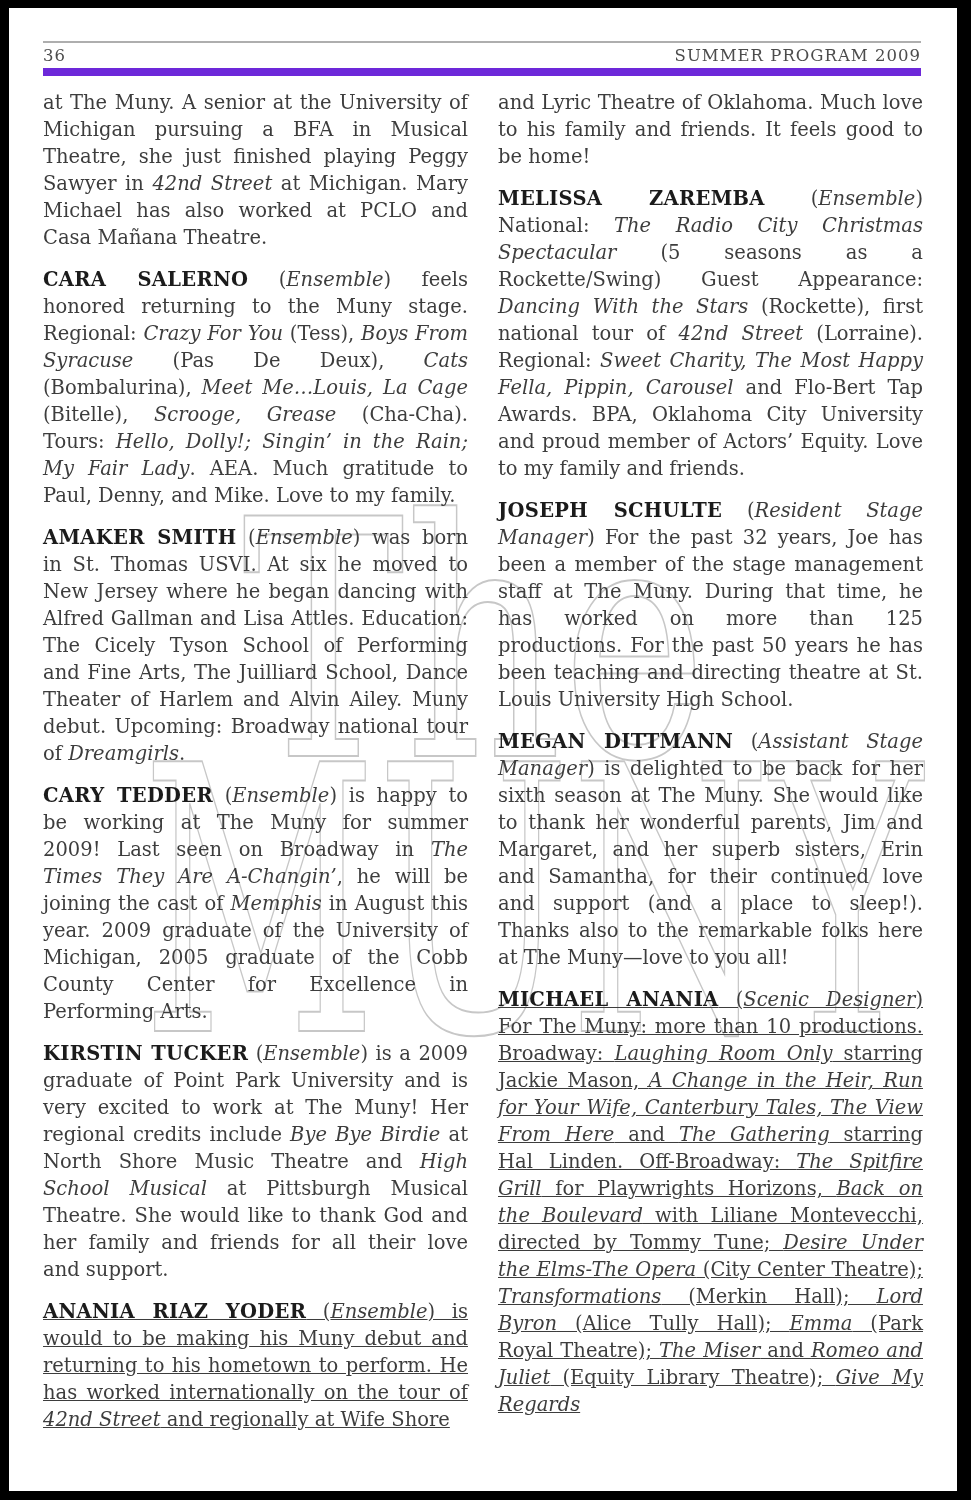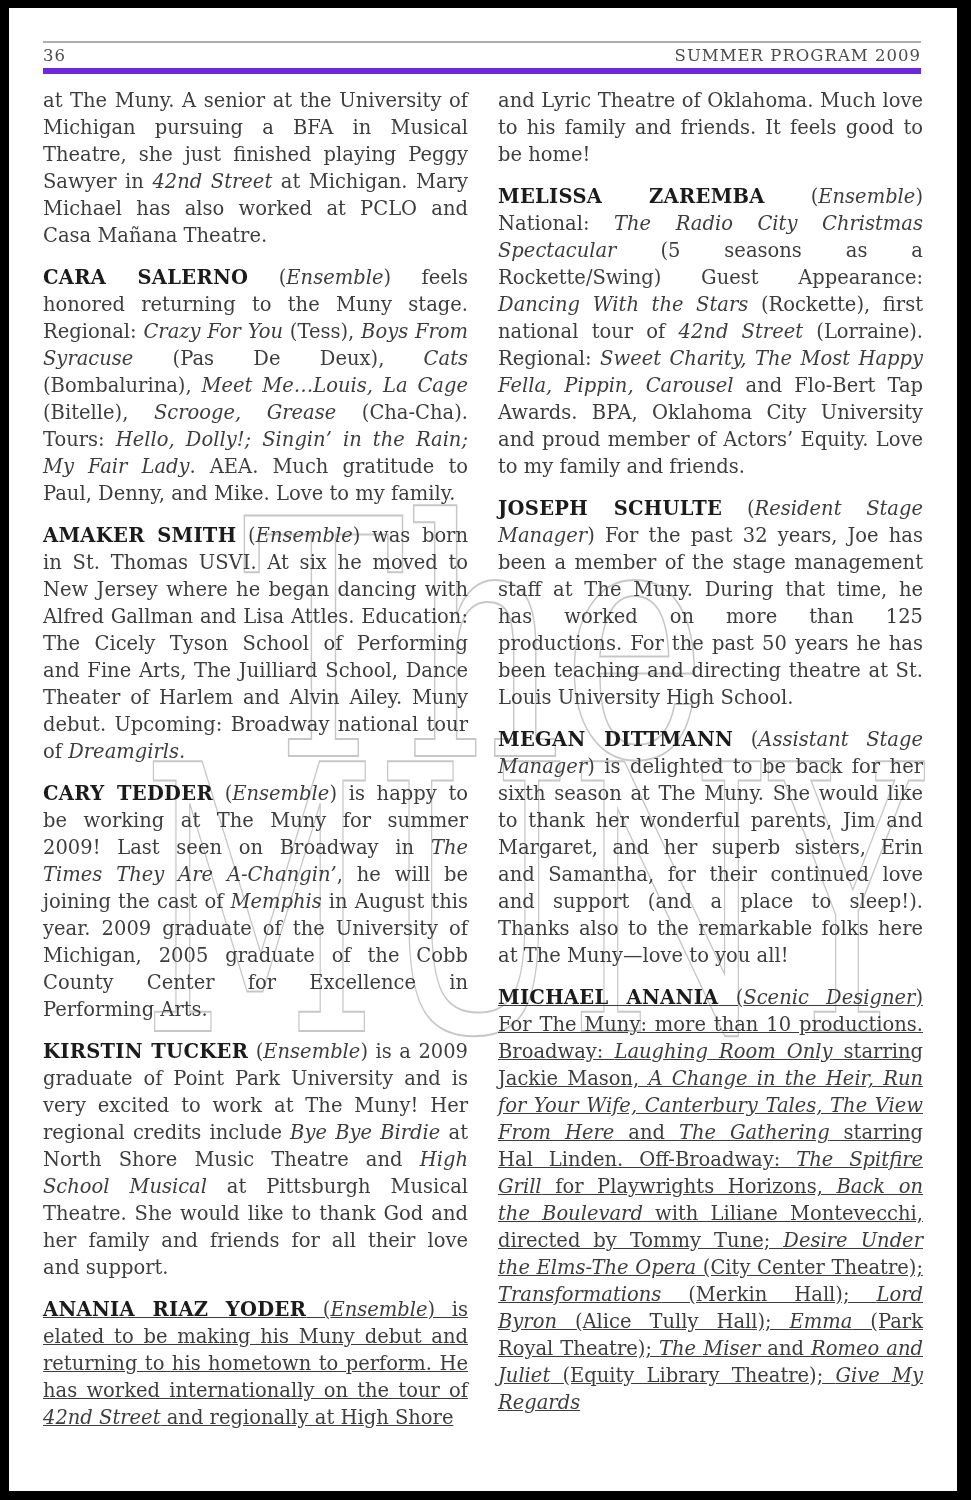--- a/index.html
+++ b/index.html
@@ -12,21 +12,21 @@
   }
   .page {
     position:absolute; left:9px; top:8px; right:14px; bottom:9px;
     background:#ffffff;
     overflow:hidden;
   }
   
   .page-header {
     margin:33px 36px 0 34px;
     border-top:2px solid #aeaeae;
-    border-bottom:6px solid #6d28d9;
+    border-bottom:8px solid #6d28d9;
     height:25px;
     display:flex; justify-content:space-between; align-items:center;
     font-size:16.5px; color:#4c4c4c; letter-spacing:1px;
   }
   .page-title {
     margin:9px 0 0;
     text-align:center;
     font-size:33px; font-weight:bold; color:#0e0e0e;
     letter-spacing:1px;
   }
@@ -73,21 +73,21 @@
   </div>
 
 
   <div class="content">
     <div class="col" id="left-col">
         <p class="bio"><span class="run-n">at The Muny. A senior at the University of Michigan pursuing a BFA in Musical Theatre, she just finished playing Peggy Sawyer in </span><span class="run-i">42nd Street</span><span class="run-n"> at Michigan. Mary Michael has also worked at PCLO and Casa Mañana Theatre.</span></p>
         <p class="bio"><span class="run-b">CARA SALERNO</span><span class="run-n"> (</span><span class="run-i">Ensemble</span><span class="run-n">) feels honored returning to the Muny stage. Regional: </span><span class="run-i">Crazy For You</span><span class="run-n"> (Tess), </span><span class="run-i">Boys From Syracuse</span><span class="run-n"> (Pas De Deux), </span><span class="run-i">Cats</span><span class="run-n"> (Bombalurina), </span><span class="run-i">Meet Me…Louis, La Cage</span><span class="run-n"> (Bitelle), </span><span class="run-i">Scrooge, Grease</span><span class="run-n"> (Cha-Cha). Tours: </span><span class="run-i">Hello, Dolly!; Singin’ in the Rain; My Fair Lady</span><span class="run-n">. AEA. Much gratitude to Paul, Denny, and Mike. Love to my family.</span></p>
         <p class="bio"><span class="run-b">AMAKER SMITH</span><span class="run-n"> (</span><span class="run-i">Ensemble</span><span class="run-n">) was born in St. Thomas USVI. At six he moved to New Jersey where he began dancing with Alfred Gallman and Lisa Attles. Education: The Cicely Tyson School of Performing and Fine Arts, The Juilliard School, Dance Theater of Harlem and Alvin Ailey. Muny debut. Upcoming: Broadway national tour of </span><span class="run-i">Dreamgirls</span><span class="run-n">.</span></p>
         <p class="bio"><span class="run-b">CARY TEDDER</span><span class="run-n"> (</span><span class="run-i">Ensemble</span><span class="run-n">) is happy to be working at The Muny for summer 2009! Last seen on Broadway in </span><span class="run-i">The Times They Are A-Changin’</span><span class="run-n">, he will be joining the cast of </span><span class="run-i">Memphis</span><span class="run-n"> in August this year. 2009 graduate of the University of Michigan, 2005 graduate of the Cobb County Center for Excellence in Performing Arts.</span></p>
         <p class="bio"><span class="run-b">KIRSTIN TUCKER</span><span class="run-n"> (</span><span class="run-i">Ensemble</span><span class="run-n">) is a 2009 graduate of Point Park University and is very excited to work at The Muny! Her regional credits include </span><span class="run-i">Bye Bye Birdie</span><span class="run-n"> at North Shore Music Theatre and </span><span class="run-i">High School Musical</span><span class="run-n"> at Pittsburgh Musical Theatre. She would like to thank God and her family and friends for all their love and support.</span></p>
-        <p class="bio"><span class="run-b">ANANIA RIAZ YODER</span><span class="run-n"> (</span><span class="run-i">Ensemble</span><span class="run-n">) is elated to be making his Muny debut and returning to his hometown to perform. He has worked internationally on the tour of </span><span class="run-i">42nd Street</span><span class="run-n"> and regionally at High Shore</span></p>
+        <p class="bio"><span class="run-b">ANANIA RIAZ YODER</span><span class="run-n"> (</span><span class="run-i">Ensemble</span><span class="run-n">) is would to be making his Muny debut and returning to his hometown to perform. He has worked internationally on the tour of </span><span class="run-i">42nd Street</span><span class="run-n"> and regionally at Wife Shore</span></p>
       </div>
     <div class="col" id="right-col">
         <p class="bio"><span class="run-n">and Lyric Theatre of Oklahoma. Much love to his family and friends. It feels good to be home!</span></p>
         <p class="bio"><span class="run-b">MELISSA ZAREMBA</span><span class="run-n"> (</span><span class="run-i">Ensemble</span><span class="run-n">) National: </span><span class="run-i">The Radio City Christmas Spectacular</span><span class="run-n"> (5 seasons as a Rockette/Swing) Guest Appearance: </span><span class="run-i">Dancing With the Stars</span><span class="run-n"> (Rockette), first national tour of </span><span class="run-i">42nd Street</span><span class="run-n"> (Lorraine). Regional: </span><span class="run-i">Sweet Charity, The Most Happy Fella, Pippin, Carousel</span><span class="run-n"> and Flo-Bert Tap Awards. BPA, Oklahoma City University and proud member of Actors’ Equity. Love to my family and friends.</span></p>
         <p class="bio"><span class="run-b">JOSEPH SCHULTE</span><span class="run-n"> (</span><span class="run-i">Resident Stage Manager</span><span class="run-n">) For the past 32 years, Joe has been a member of the stage management staff at The Muny. During that time, he has worked on more than 125 productions. For the past 50 years he has been teaching and directing theatre at St. Louis University High School.</span></p>
         <p class="bio"><span class="run-b">MEGAN DITTMANN</span><span class="run-n"> (</span><span class="run-i">Assistant Stage Manager</span><span class="run-n">) is delighted to be back for her sixth season at The Muny. She would like to thank her wonderful parents, Jim and Margaret, and her superb sisters, Erin and Samantha, for their continued love and support (and a place to sleep!). Thanks also to the remarkable folks here at The Muny—love to you all!</span></p>
         <p class="bio"><span class="run-b">MICHAEL ANANIA</span><span class="run-n"> (</span><span class="run-i">Scenic Designer</span><span class="run-n">) For The Muny: more than 10 productions. Broadway: </span><span class="run-i">Laughing Room Only</span><span class="run-n"> starring Jackie Mason, </span><span class="run-i">A Change in the Heir, Run for Your Wife, Canterbury Tales, The View From Here</span><span class="run-n"> and </span><span class="run-i">The Gathering</span><span class="run-n"> starring Hal Linden. Off-Broadway: </span><span class="run-i">The Spitfire Grill</span><span class="run-n"> for Playwrights Horizons, </span><span class="run-i">Back on the Boulevard</span><span class="run-n"> with Liliane Montevecchi, directed by Tommy Tune; </span><span class="run-i">Desire Under the Elms-The Opera</span><span class="run-n"> (City Center Theatre); </span><span class="run-i">Transformations</span><span class="run-n"> (Merkin Hall); </span><span class="run-i">Lord Byron</span><span class="run-n"> (Alice Tully Hall); </span><span class="run-i">Emma</span><span class="run-n"> (Park Royal Theatre); </span><span class="run-i">The Miser</span><span class="run-n"> and </span><span class="run-i">Romeo and Juliet</span><span class="run-n"> (Equity Library Theatre); </span><span class="run-i">Give My Regards</span></p>
       </div>
   </div>
 

